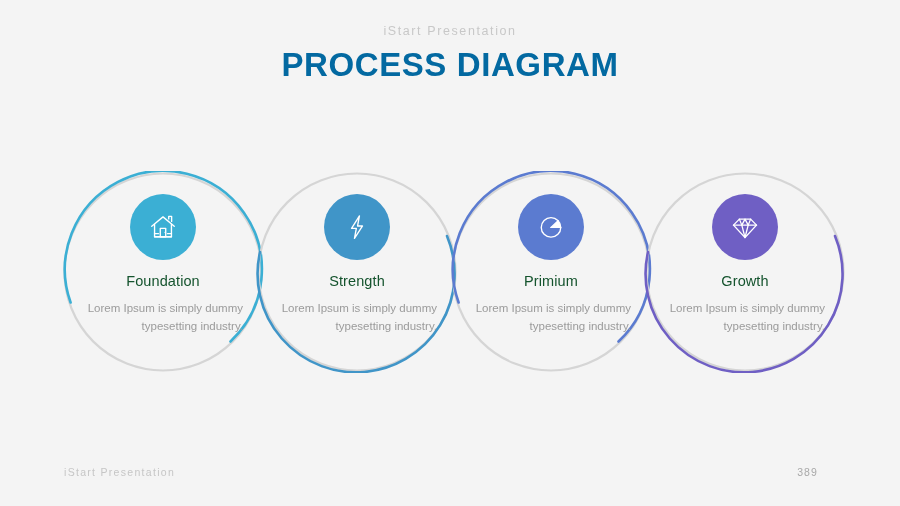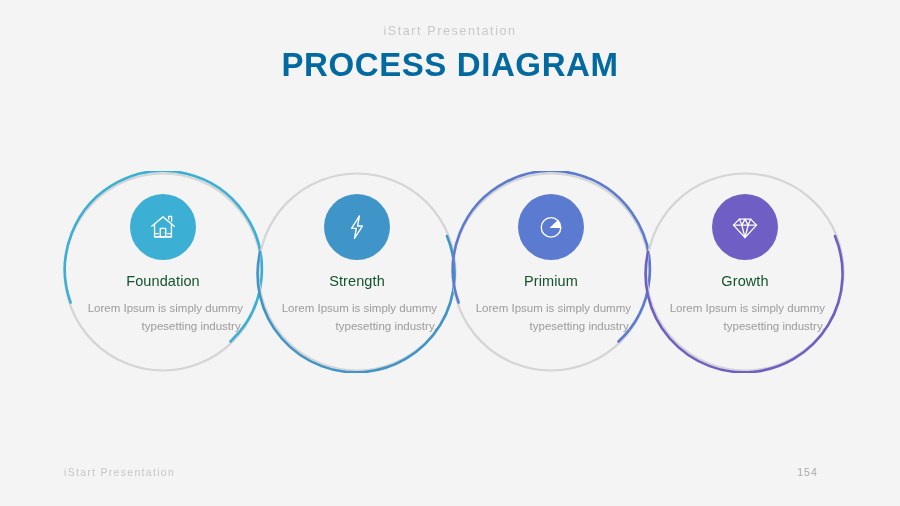--- a/index.html
+++ b/index.html
@@ -220,15 +220,15 @@
           </span>
         </div>
         <div class="node-title">Growth</div>
         <div class="node-desc">Lorem Ipsum is simply dummy typesetting industry.</div>
       </div>
     </div>
 
   </div>
 
   <div class="footer-left">iStart Presentation</div>
-  <div class="footer-page">154</div>
+  <div class="footer-page">389</div>
 
 </div>
 
 </body></html>

